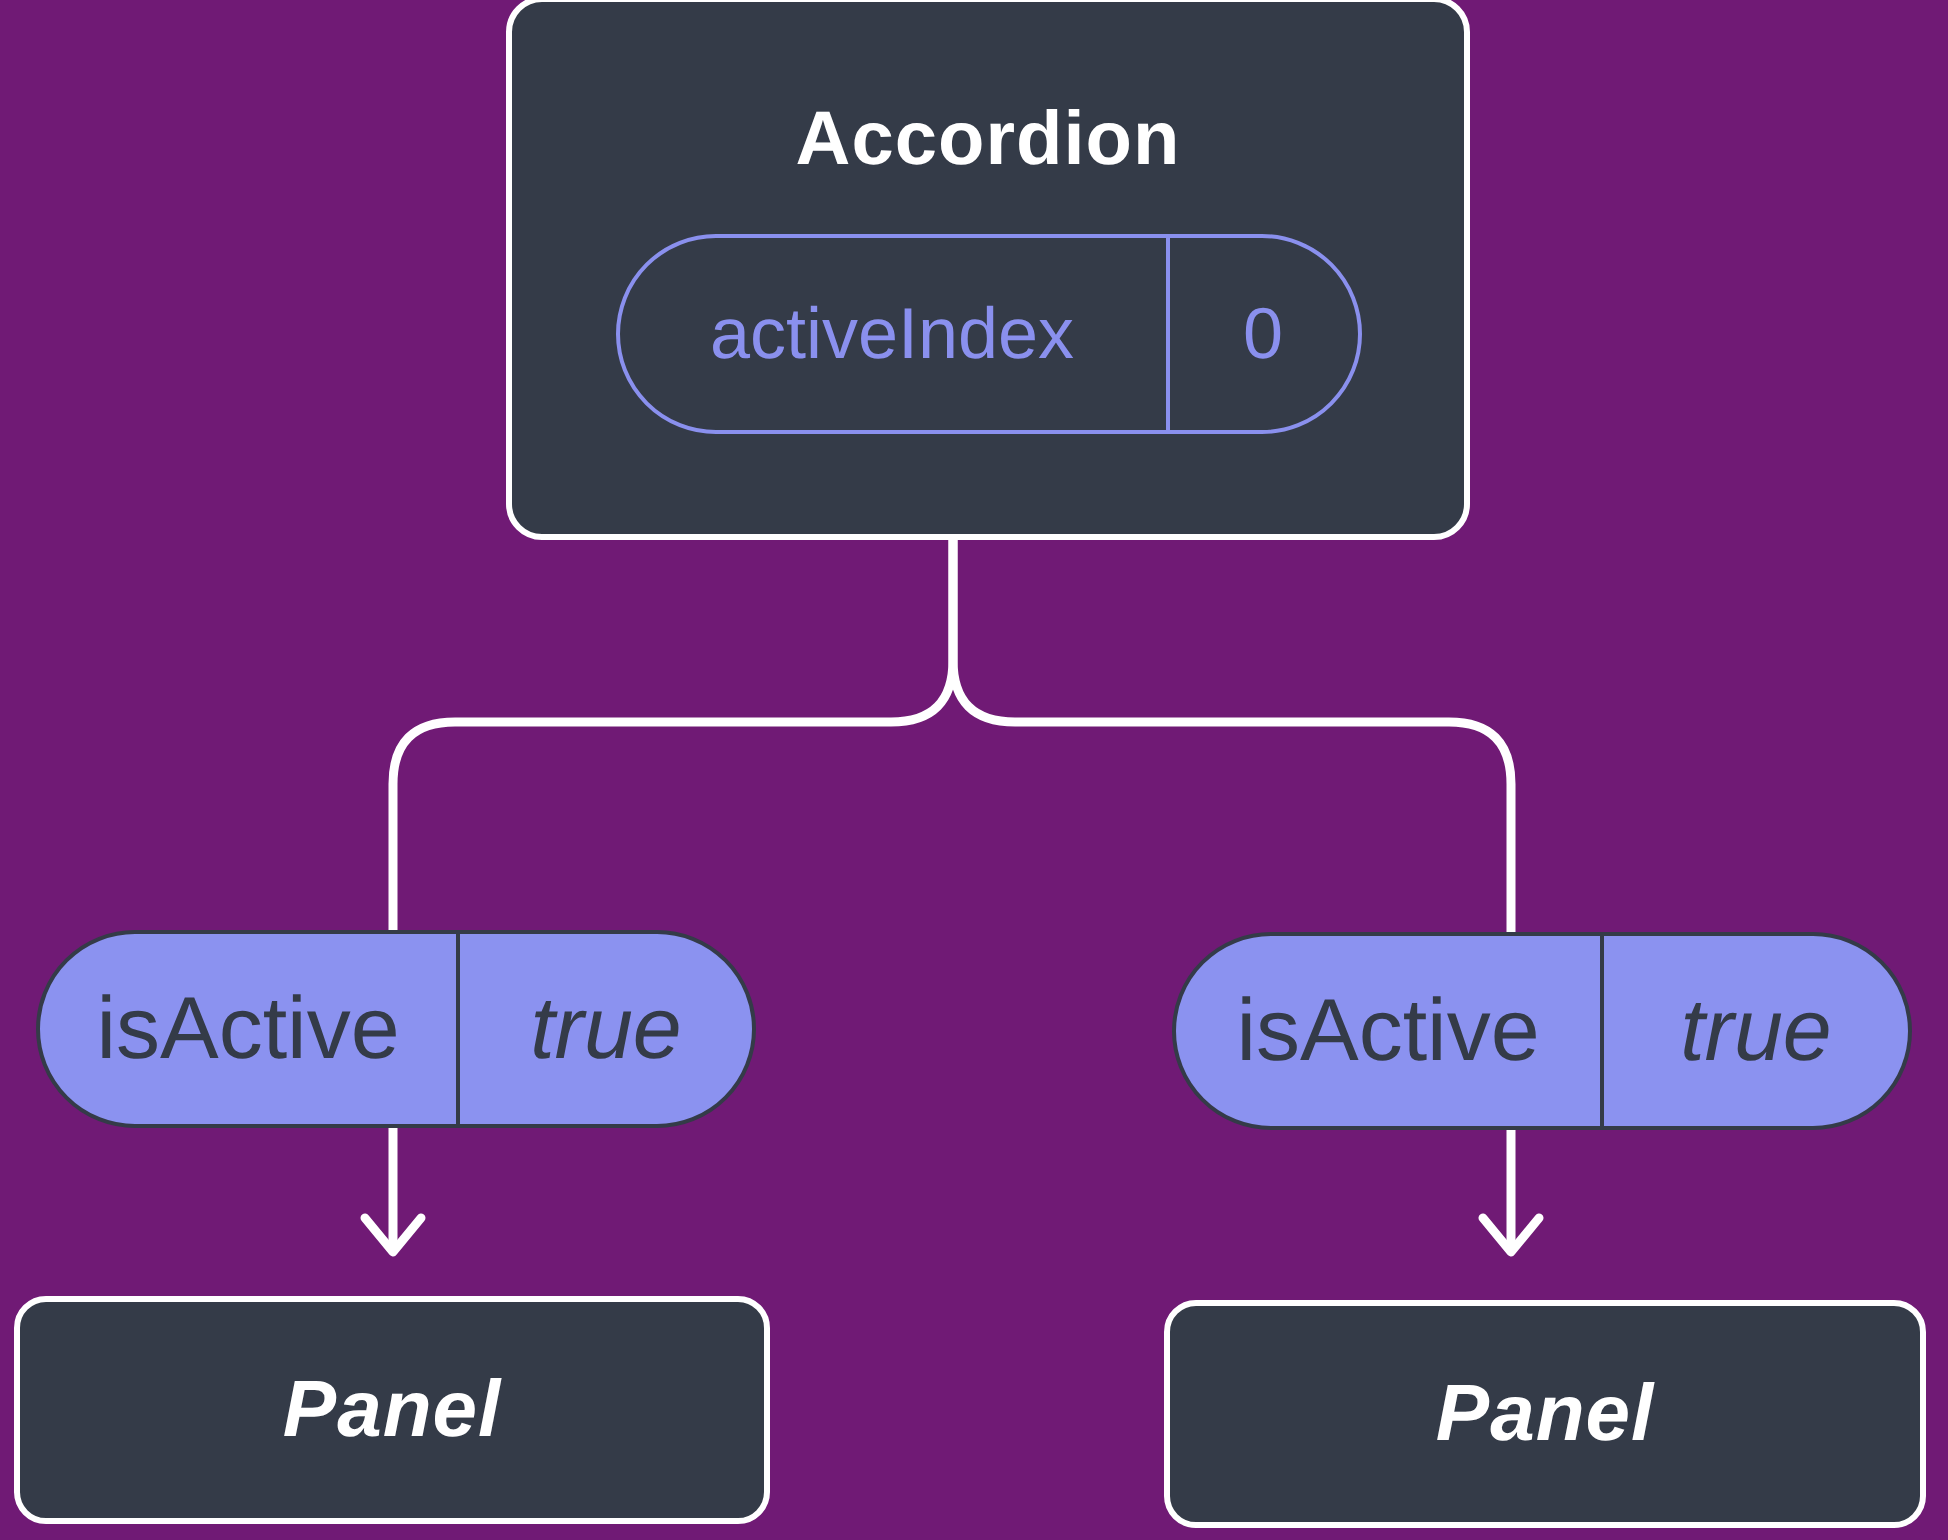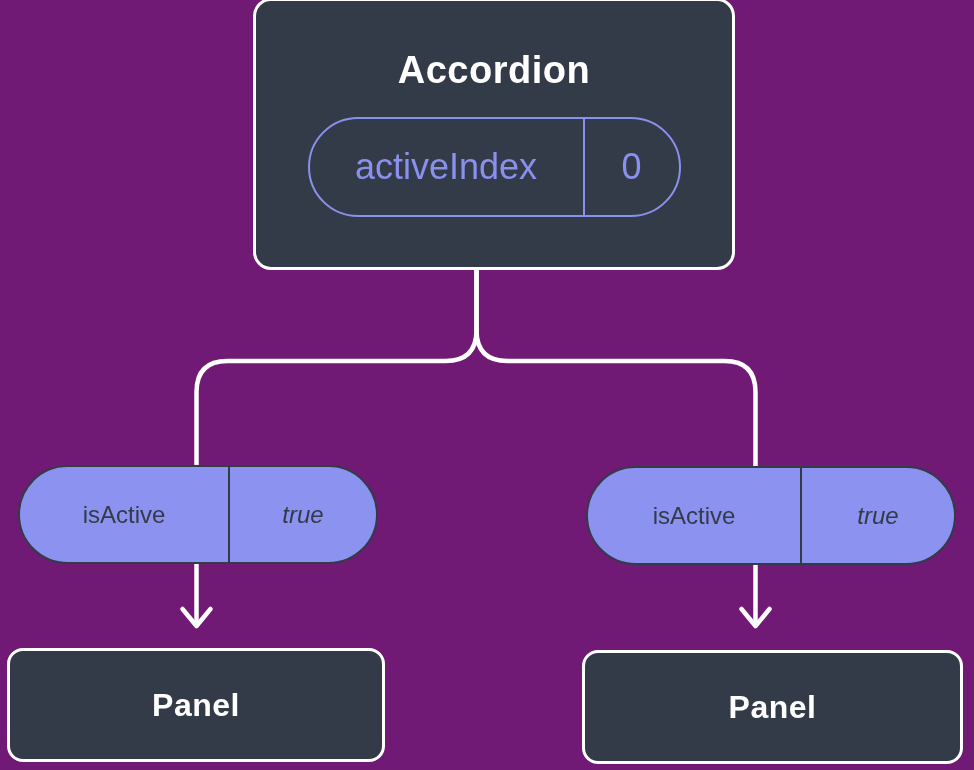--- a/index.html
+++ b/index.html
@@ -72,41 +72,42 @@
     position: absolute;
     z-index: 2;
     box-sizing: border-box;
     height: 99px;
     background: #8b92f0;
     border: 2.5px solid #343b48;
     border-radius: 50px;
     display: flex;
     align-items: stretch;
     color: #343b48;
-    font-size: 24px;
+    font-size: 44px;
   }
   .prop-pill .cell {
     display: flex;
     align-items: center;
     justify-content: center;
   }
   .prop-pill .key-cell { flex: 1; }
   .prop-pill .val-cell { border-left: 2.5px solid #343b48; font-style: italic; }
   .prop-pill-left  { left: 18px;  top: 465px; width: 360px; }
   .prop-pill-left  .val-cell { width: 146px; }
   .prop-pill-right { left: 586px; top: 466px; width: 370px; }
   .prop-pill-right .val-cell { width: 152px; }
   .panel-node {
     border-radius: 16px;
     display: flex;
     align-items: center;
     justify-content: center;
-    font-size: 32px;
+    font-size: 40px;
     font-weight: 600;
     letter-spacing: 0.5px;
+    font-style: italic;
   }
   .panel-left  { left: 7px;   top: 648px; width: 378px; height: 114px; }
   .panel-right { left: 582px; top: 650px; width: 381px; height: 114px; }
 </style>
 </head>
 <body>
 
 <div class="canvas">
 
   <svg class="connectors" viewBox="0 0 974 770" width="974" height="770" aria-hidden="true">

